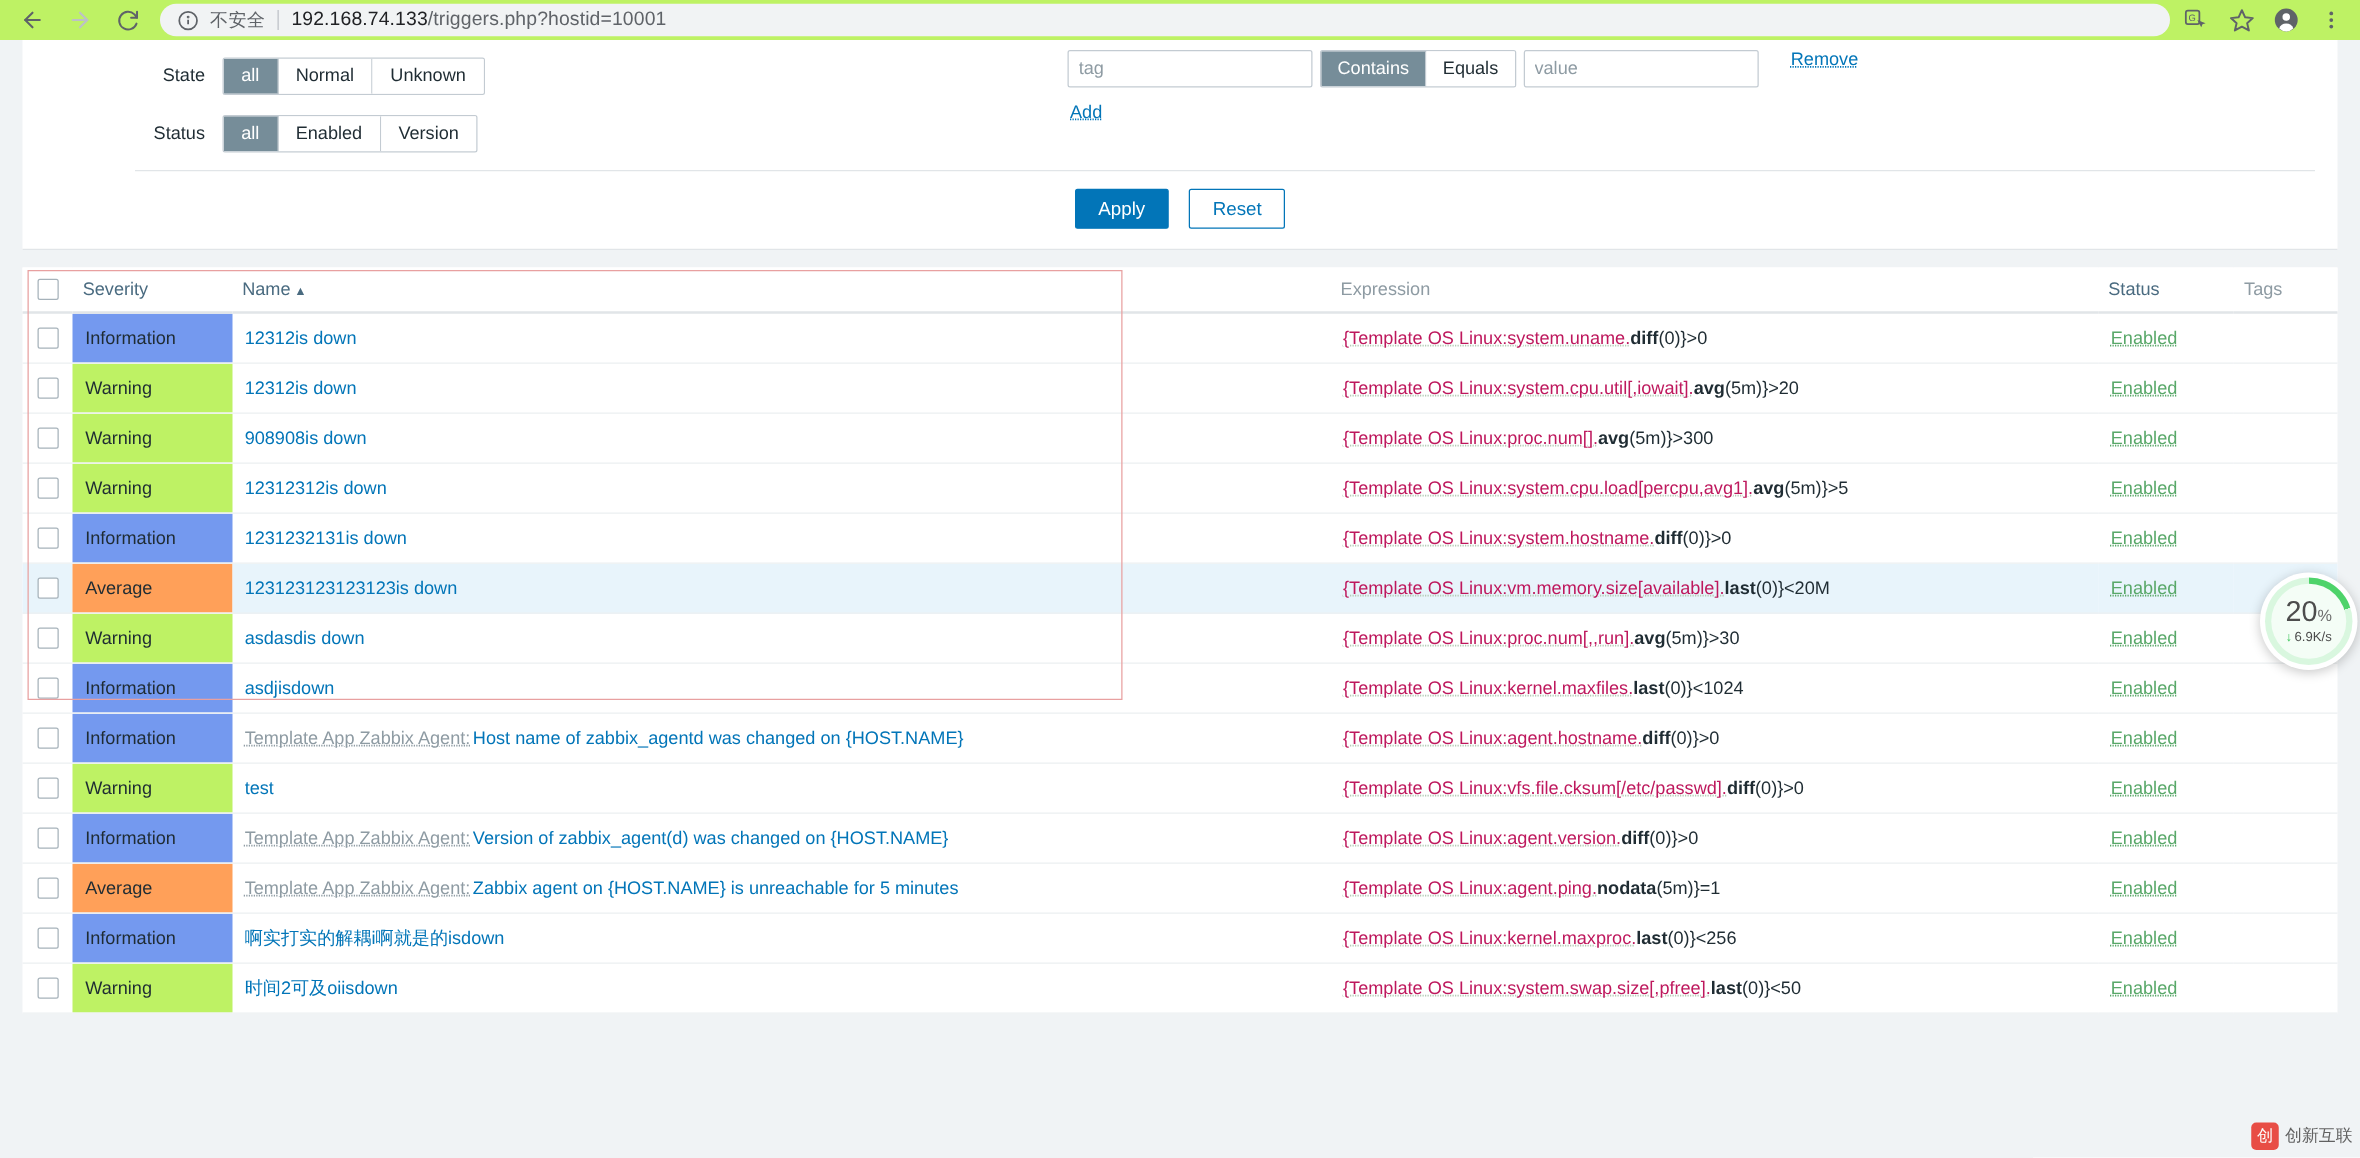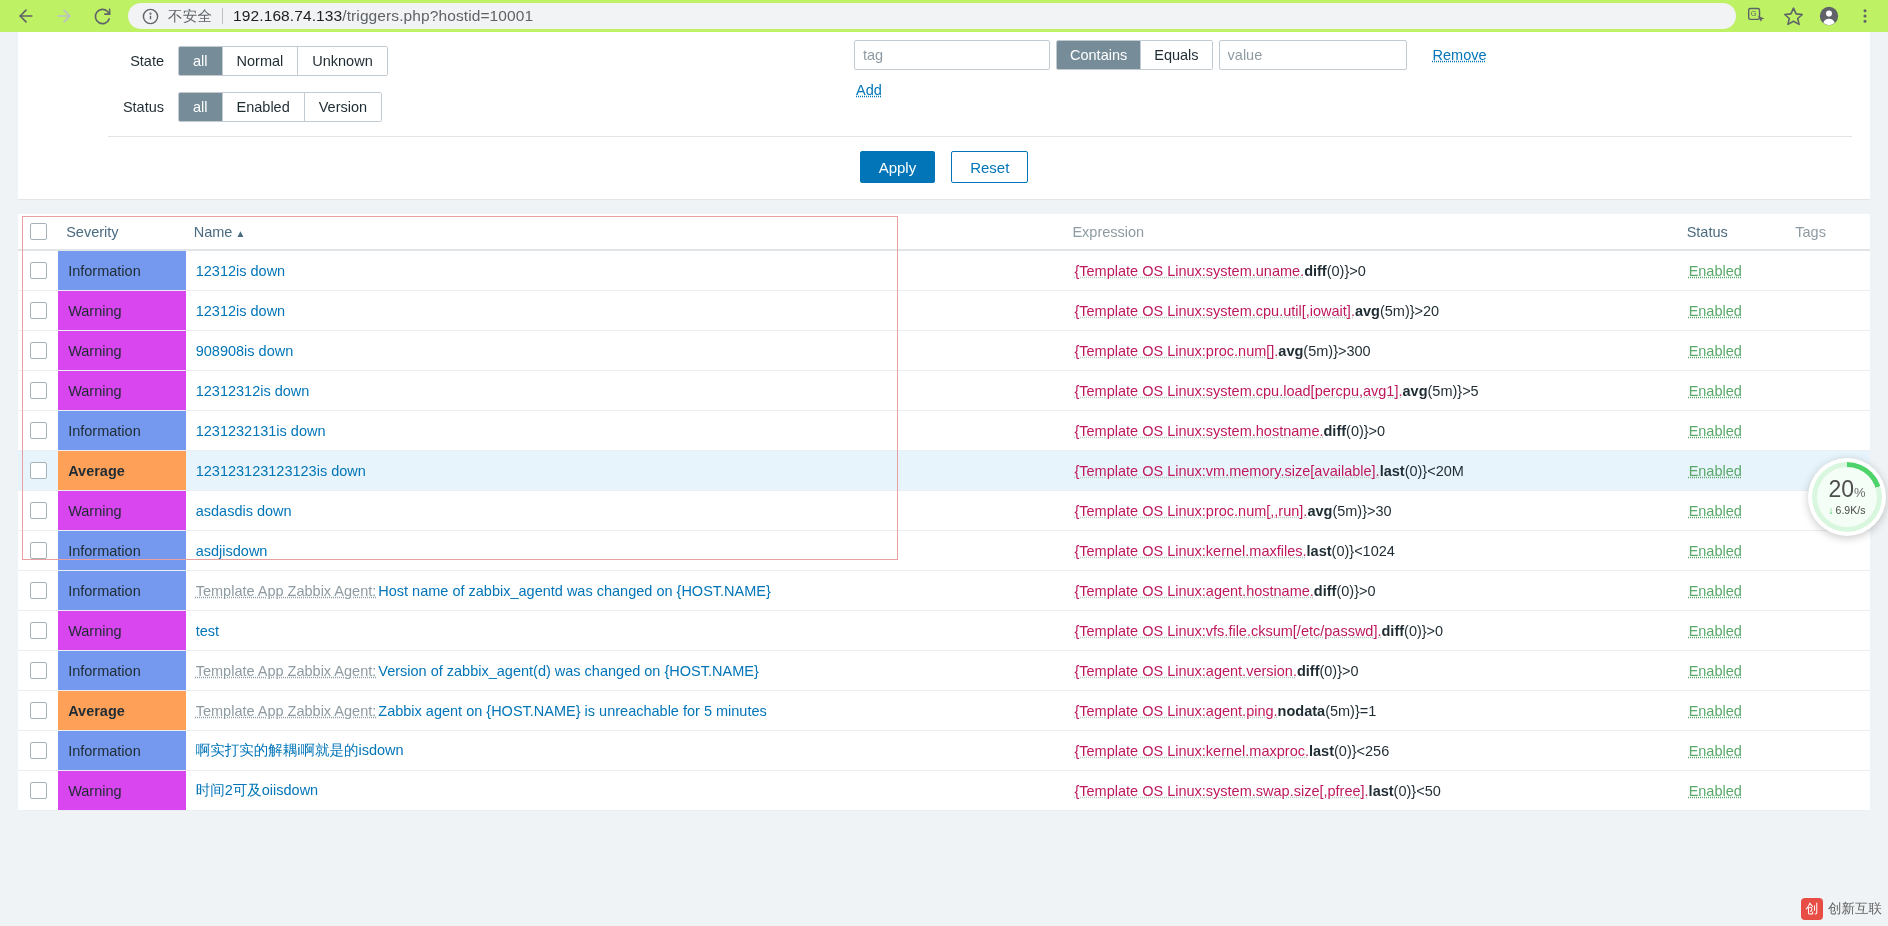--- a/index.html
+++ b/index.html
@@ -82,21 +82,21 @@
     border-right: 1px solid #c3cbd2; min-width: 36px; cursor: pointer;
   }
   .radio-seg > div:last-child { border-right: none; }
   .radio-seg > div.active { background: #768d99; color: #fff; }
 
   
   .tag-filter {
     position: absolute; left: 836px; top: 8px;
     display: flex; flex-direction: column;
   }
-  .tag-row { display: flex; align-items: center; gap: 6px; }
+  .tag-row { display: flex; align-items: flex-start; gap: 6px; }
   .tinput {
     height: 30px; border: 1px solid #c3cbd2; border-radius: 2px;
     background: #fff; font-size: 14.5px; color: #1f2c33;
     padding: 0 8px; font-family: inherit;
   }
   .tinput::placeholder { color: #8e9ba3; }
   .tinput.tag { width: 196px; }
   .tinput.value { width: 188px; }
   .op-seg { display: flex; border: 1px solid #c3cbd2; border-radius: 2px; overflow: hidden; height: 30px; }
   .op-seg > div {
@@ -164,22 +164,22 @@
     border-radius: 2px; background: #fff; display: block;
     margin: 0 auto; cursor: pointer;
   }
   .sev-cell { padding: 0 !important; }
   .sev-badge {
     display: flex; align-items: center;
     height: 39px; padding-left: 10px;
     font-size: 14.5px; color: #1f2c33;
   }
   .sev-information { background: #7499ef; }
-  .sev-warning     { background: #d946ef; }
-  .sev-average     { background: #ffa059; font-weight: bold; }
+  .sev-warning     { background: #bef264; }
+  .sev-average     { background: #ffa059; }
 
   .cell-pad { padding: 0 10px; display:flex; align-items:center; height:39px; }
   .name-link {
     color: #0275b8; text-decoration: none; cursor: pointer;
     white-space: nowrap; overflow: hidden; text-overflow: ellipsis;
   }
   .tpl-prefix {
     color: #8e9ba3; text-decoration: underline;
     text-decoration-style: dotted; cursor: pointer;
     margin-right: 2px;

